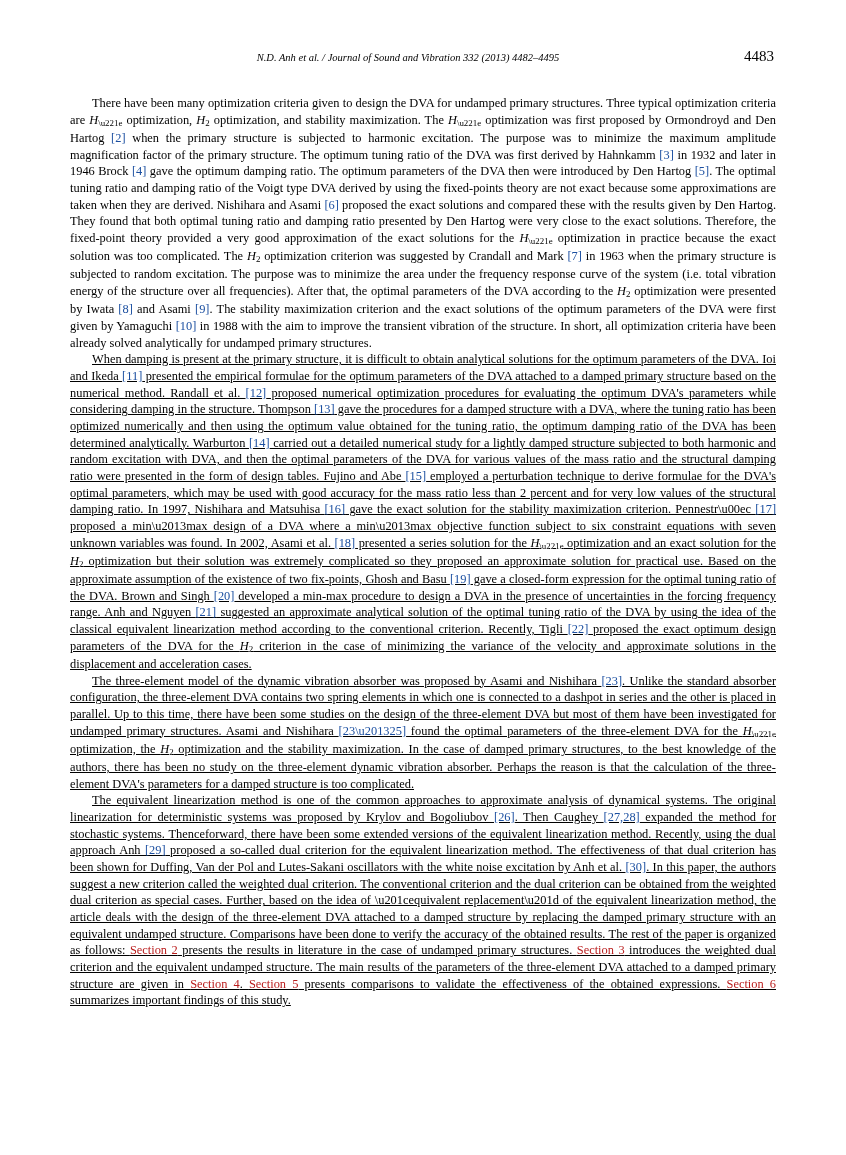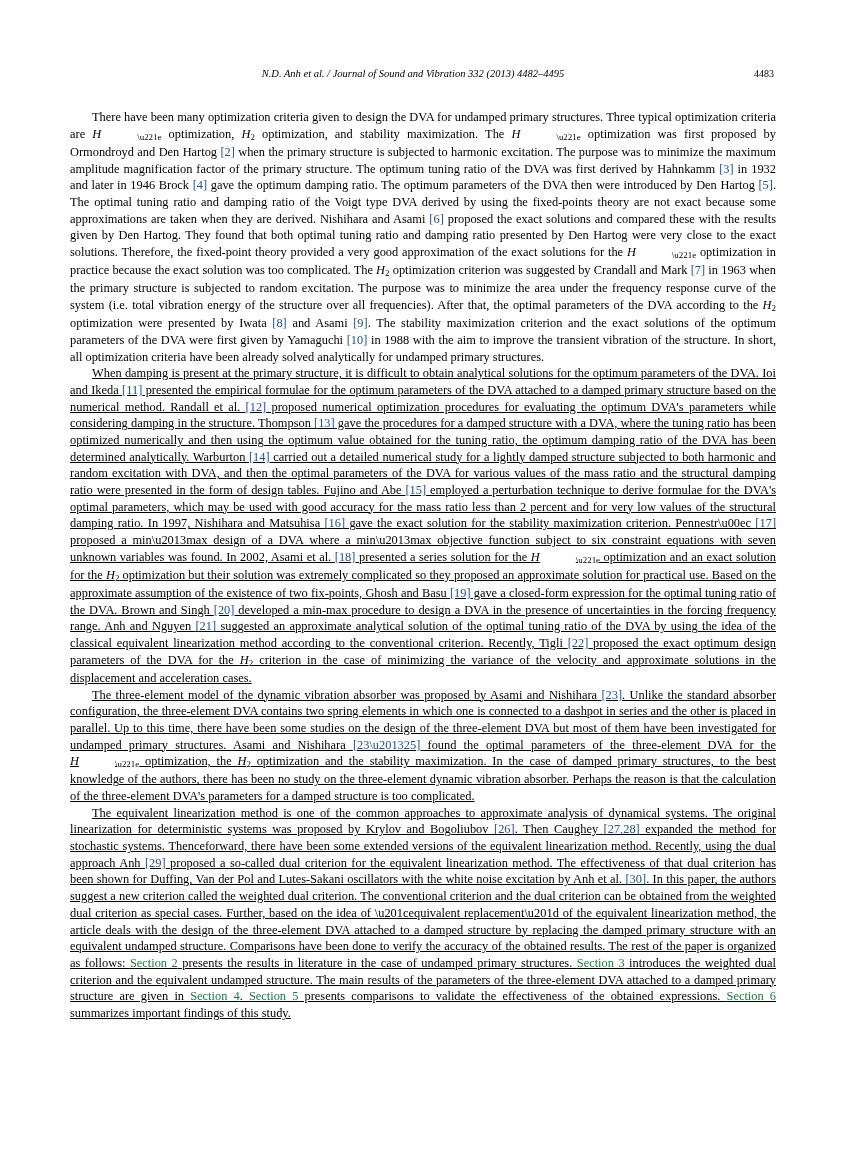--- a/index.html
+++ b/index.html
@@ -11,67 +11,66 @@
     width: 846px;
     height: 1155px;
     font-family: "Liberation Serif", serif;
     color: #000000;
   }
   .page {
     position: relative;
     width: 846px;
     height: 1155px;
     box-sizing: border-box;
-    padding: 68px 70px 40px 70px;
+    padding: 48px 70px 40px 70px;
   }
   .running-head {
     display: flex;
     align-items: baseline;
     justify-content: space-between;
     font-size: 10.5px;
     font-style: italic;
     margin-bottom: 30px;
     padding: 0 2px;
   }
   .running-head .rh-center {
     flex: 1;
     text-align: center;
   }
   .running-head .rh-page {
     font-style: normal;
-    font-size: 10px;
+    font-size: 15px;
   }
   .body-text p {
     margin: 0;
     font-size: 12.4px;
     line-height: 1.345;
     text-align: justify;
     text-indent: 22px;
     hyphens: none;
   }
   .body-text p + p {
     margin-top: 0px;
     text-decoration: underline;
   }
   .ref {
     color: #1b4fa0;
   }
   .xref {
-    color: #15803d;
+    color: #b91c1c;
   }
   i.math {
     font-style: italic;
   }
   sub {
     font-size: 0.72em;
     vertical-align: -0.25em;
   }
   .inf {
     font-style: normal;
-    margin-left: 36px;
   }
 </style>
 </head>
 <body>
 
 <div class="page">
 
   <div class="running-head">
     <span class="rh-center">N.D. Anh et al. / Journal of Sound and Vibration 332 (2013) 4482–4495</span>
     <span class="rh-page">4483</span>

